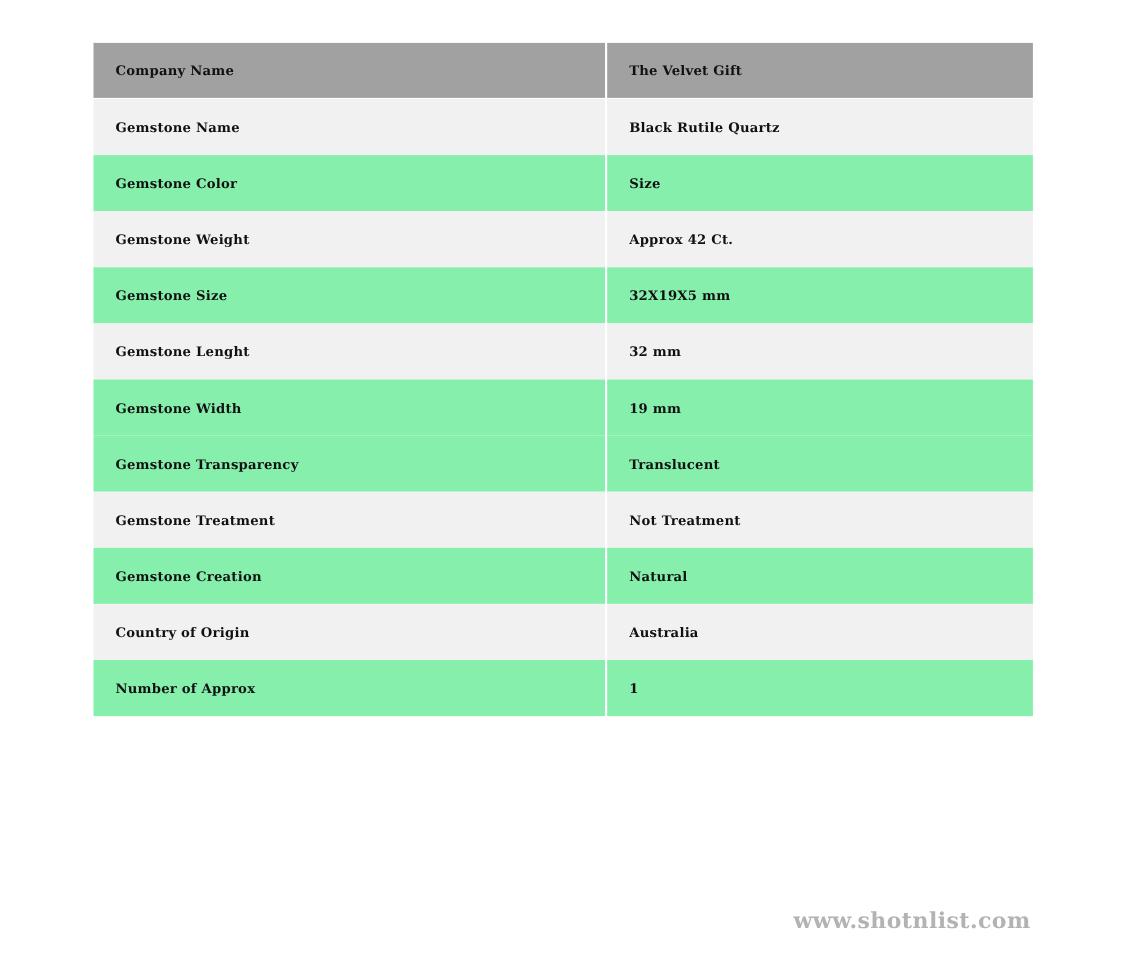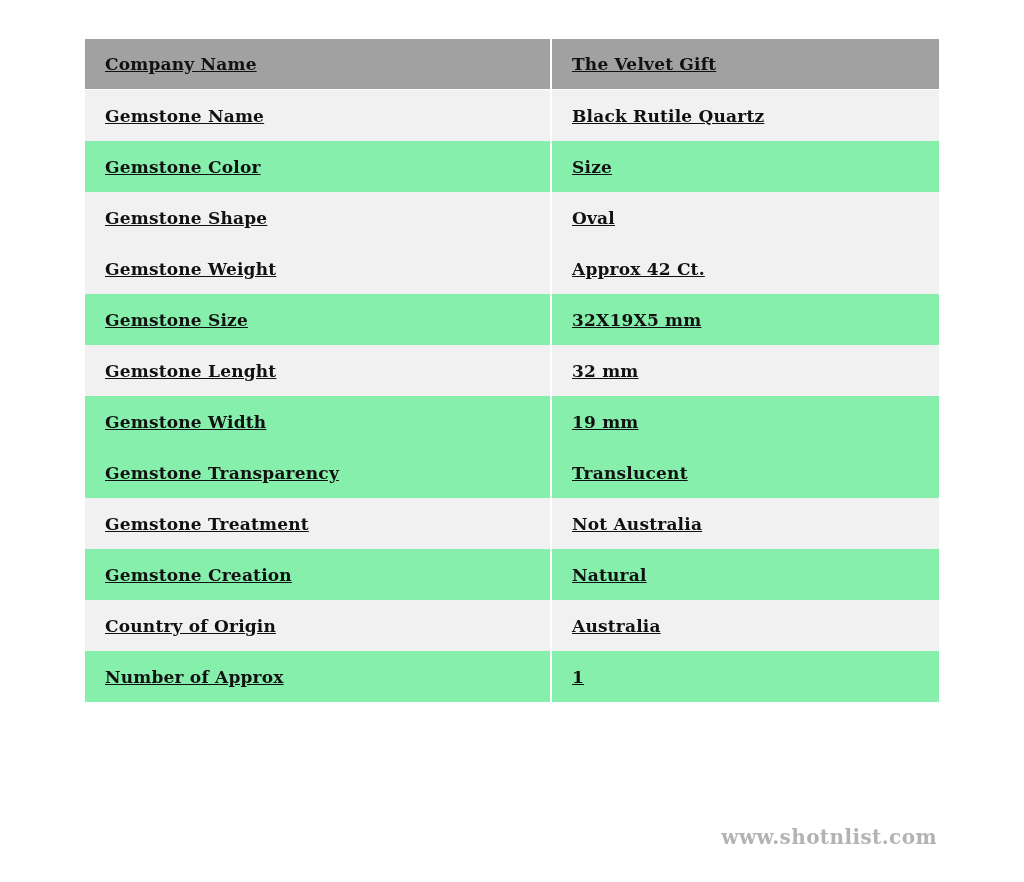--- a/index.html
+++ b/index.html
@@ -35,25 +35,24 @@
 
   .row.header {
     height: 50px;
     margin-bottom: 1px;
   }
 
   .cell {
     display: flex;
     align-items: center;
     padding-left: 20px;
-    font-size: 17px;
+    font-size: 12px;
     font-weight: bold;
     color: #111111;
     letter-spacing: 0.2px;
-    text-decoration: underline;
   }
 
   .cell.label { width: 465px; }
   .cell.value { flex: 1; }
 
   .row.header .cell { background: var(--header-bg, #a1a1a1); }
   .row.alt .cell    { background: var(--alt-row-bg, #f1f1f2); }
   .row.plain .cell  { background: #86efac; }
 
   .watermark {
@@ -81,24 +80,20 @@
     <div class="row alt">
       <div class="cell label">Gemstone Name</div>
       <div class="cell value">Black Rutile Quartz</div>
     </div>
 
     <div class="row plain">
       <div class="cell label">Gemstone Color</div>
       <div class="cell value">Size</div>
     </div>
 
-    <div class="row alt">
-      <div class="cell label">Gemstone Shape</div>
-      <div class="cell value">Oval</div>
-    </div>
 
 
     <div class="row alt">
       <div class="cell label">Gemstone Weight</div>
       <div class="cell value">Approx 42 Ct.</div>
     </div>
 
     <div class="row plain">
       <div class="cell label">Gemstone Size</div>
       <div class="cell value">32X19X5 mm</div>
@@ -115,21 +110,21 @@
     </div>
 
 
     <div class="row plain">
       <div class="cell label">Gemstone Transparency</div>
       <div class="cell value">Translucent</div>
     </div>
 
     <div class="row alt">
       <div class="cell label">Gemstone Treatment</div>
-      <div class="cell value">Not Australia</div>
+      <div class="cell value">Not Treatment</div>
     </div>
 
     <div class="row plain">
       <div class="cell label">Gemstone Creation</div>
       <div class="cell value">Natural</div>
     </div>
 
     <div class="row alt">
       <div class="cell label">Country of Origin</div>
       <div class="cell value">Australia</div>

